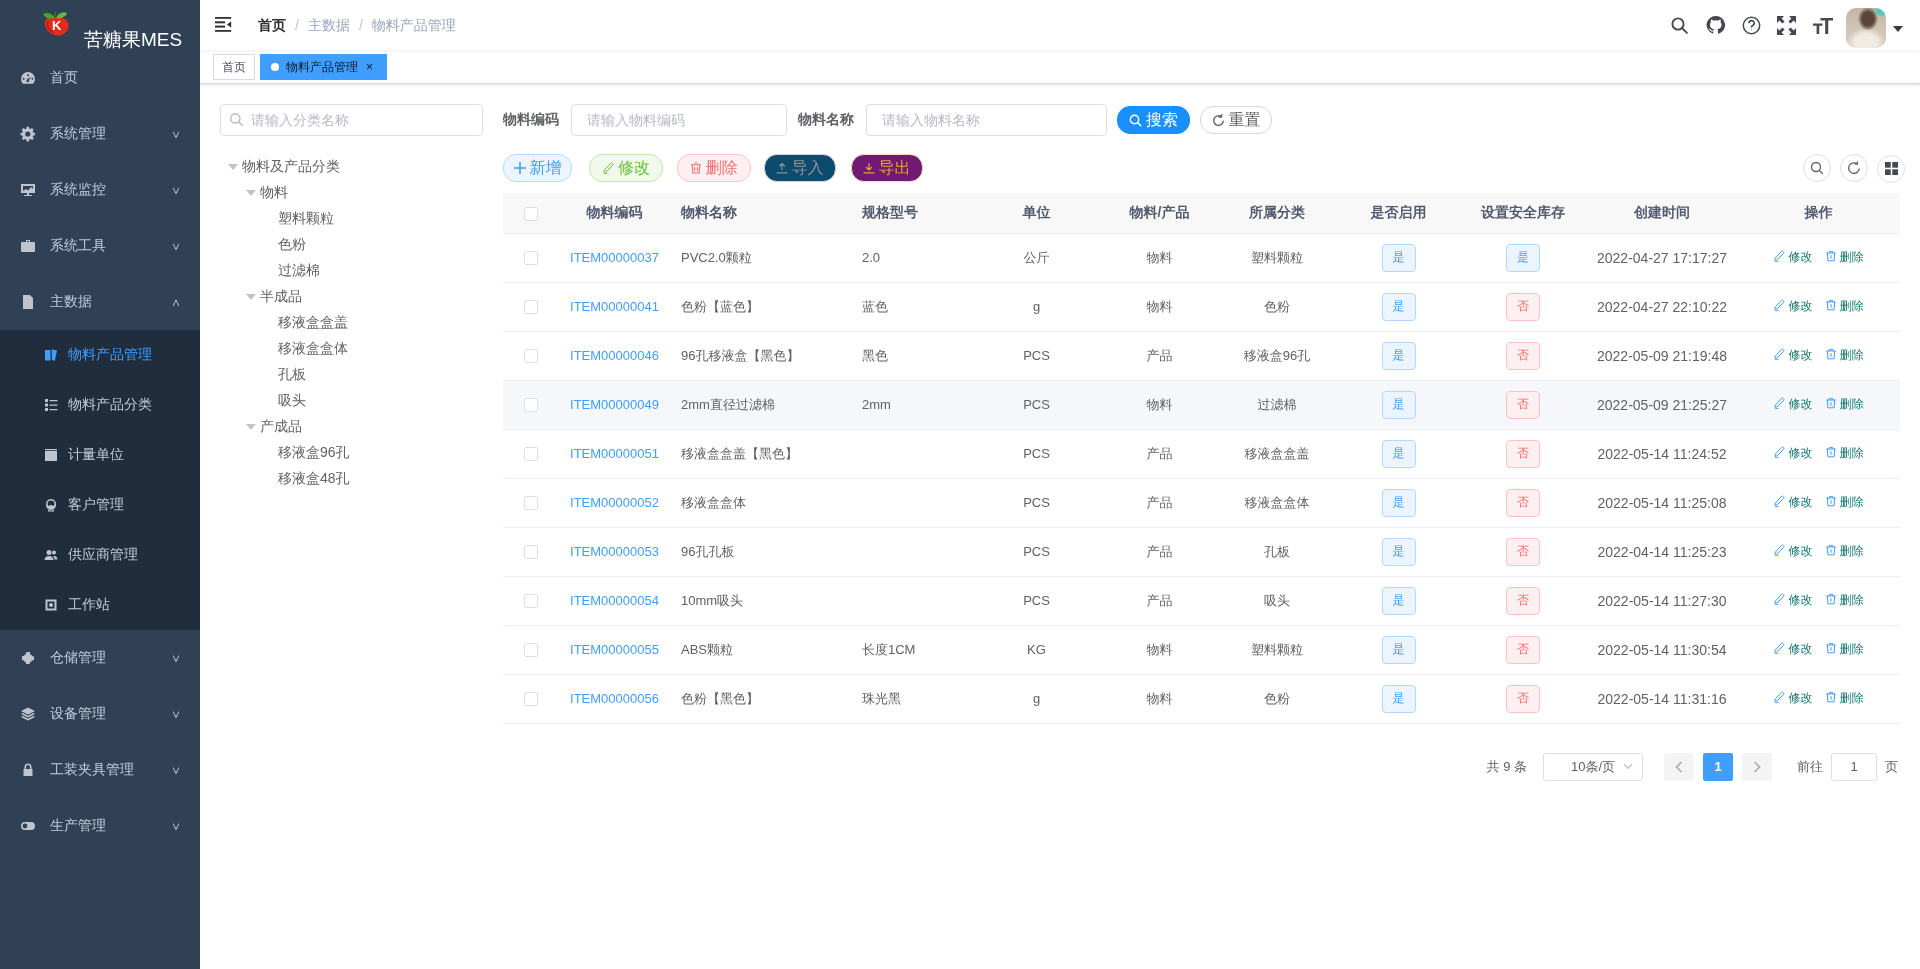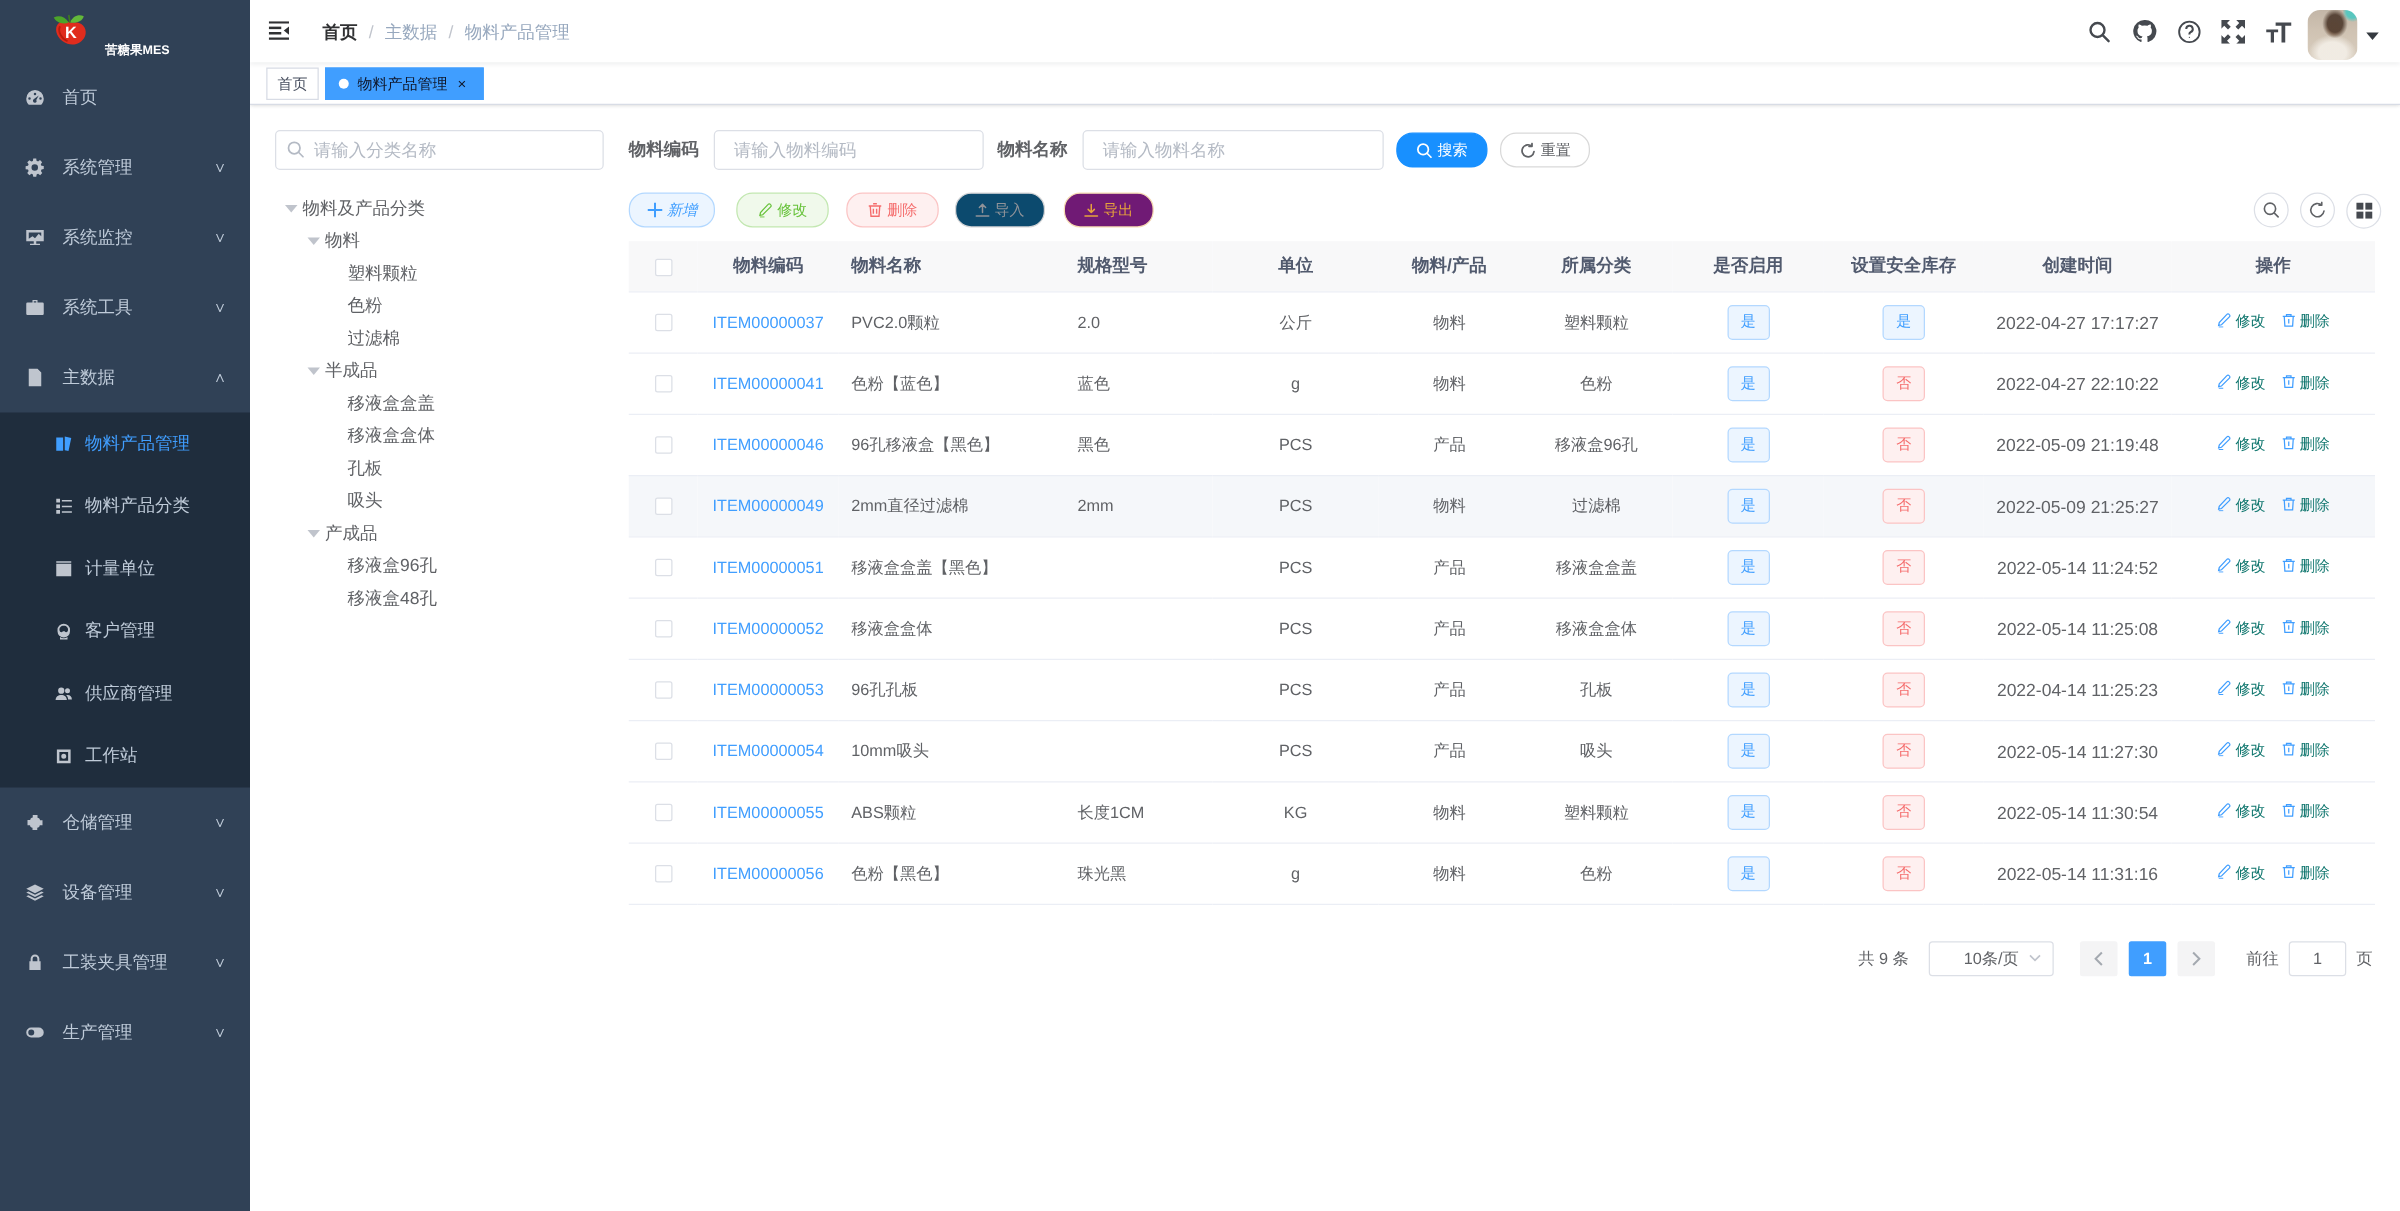--- a/index.html
+++ b/index.html
@@ -2,21 +2,21 @@
 <html lang="zh"><head>
 <meta charset="utf-8">
 <title>苦糖果MES</title>
 <style>
 * { margin:0; padding:0; box-sizing:border-box; }
 html,body { width:1920px; height:969px; overflow:hidden; background:#fff;
   font-family:"Liberation Sans", sans-serif; font-size:14px; color:#606266; }
 
 .sidebar { position:fixed; left:0; top:0; bottom:0; width:200px; background:#304156; z-index:10; }
 .logo { height:50px; display:flex; align-items:center; padding-left:42px; }
-.logo-title { color:#fff; font-weight:bold; font-size:10px; margin-left:12px;margin-top:30px; }
+.logo-title { color:#fff; font-weight:normal; font-size:19px; margin-left:12px;margin-top:30px; }
 .menu-item { height:56px; display:flex; align-items:center; padding:0 20px; color:#bfcbd9; font-size:14px; position:relative; }
 .menu-item .mi { width:16px; height:16px; margin-right:14px; flex:none; }
 .menu-item .arrow { position:absolute; right:19px; font-size:12px; color:#bfcbd9; transform:scaleY(.9); }
 .submenu { background:#1f2d3d; }
 .submenu .menu-item { height:50px; padding-left:43px; }
 .submenu .menu-item .mi { margin-right:9px; }
 .menu-item.active { color:#409eff; }
 
 .main { margin-left:200px; }
 .navbar { height:50px; background:#fff; position:relative; box-shadow:0 1px 4px rgba(0,21,41,.08); }
@@ -56,25 +56,25 @@
 .input-icon { position:absolute; left:9px; top:8px; }
 
 .tree { margin-top:18px; }
 .tree-node { height:26px; display:flex; align-items:center; font-size:14px; color:#606266; cursor:default; }
 .tcaret { width:0; height:0; border:5px solid transparent; border-top:6px solid #c0c4cc; margin:5px 4px 0 0; flex:none;}
 
 .search-form { display:flex; align-items:center; height:32px; margin-bottom:18px; }
 .sf-label { font-weight:bold; color:#606266; font-size:14px; margin-right:12px; }
 .sf-input { width:216px; margin-right:10px; }
 
-.btn { display:inline-flex; align-items:center; justify-content:center; height:28px; border-radius:13px; font-size:12px; border:1px solid; cursor:default; vertical-align:top; }
+.btn { display:inline-flex; align-items:center; justify-content:center; height:28px; border-radius:13px; font-size:16px; border:1px solid; cursor:default; vertical-align:top; }
 .btn svg { margin-right:4px; }
 .btn-search { background:#1890ff; border-color:#1890ff; color:#fff; width:73px; }
 .btn-reset { background:#fff; border-color:#d9d9d9; color:#606266; width:72px; margin-left:10px; }
-.btn-add    { background:#ecf5ff; border-color:#b3d8ff; color:#409eff; width:69px;font-style:italic; }
+.btn-add    { background:#ecf5ff; border-color:#b3d8ff; color:#409eff; width:69px; }
 .btn-edit   { background:#f0f9eb; border-color:#c2e7b0; color:#67c23a; width:74px; margin-left:13px;}
 .btn-del    { background:#fef0f0; border-color:#fbc4c4; color:#f56c6c; width:74px; margin-left:10px;}
 .btn-imp    { background:#0c4a6e; border-color:#d3d4d6; color:#909399; width:72px; margin-left:9px;}
 .btn-exp    { background:#701a75; border-color:#f5dab1; color:#e6a23c; width:72px; margin-left:11px;}
 .toolbar { position:relative; height:28px; margin:18px 0 11px 0; }
 .tool-circles { position:absolute; right:-5px; top:0; }
 .circle-btn { display:inline-flex; align-items:center; justify-content:center; width:28px; height:28px; border:1px solid #dcdfe6; border-radius:50%; background:#fff; margin-left:5px; color:#606266;}
 
 table.grid { width:1397px; border-collapse:collapse; table-layout:fixed; }
 table.grid th { background:#f8f8f9; color:#515a6e; font-weight:bold; font-size:14px; height:40px; border-bottom:1px solid #ebeef5; text-align:center; padding:0 10px;}

